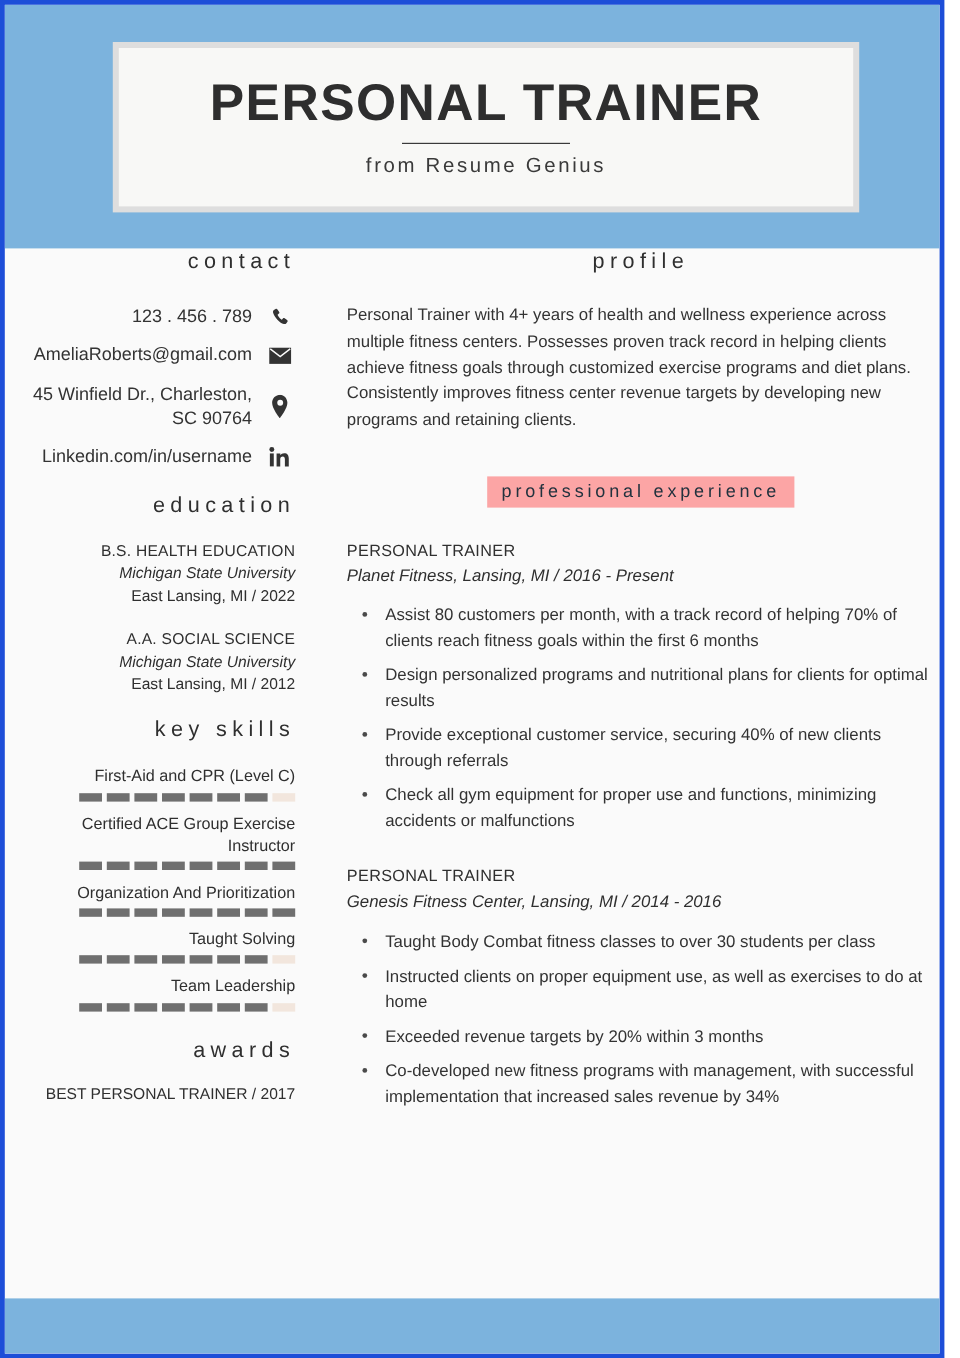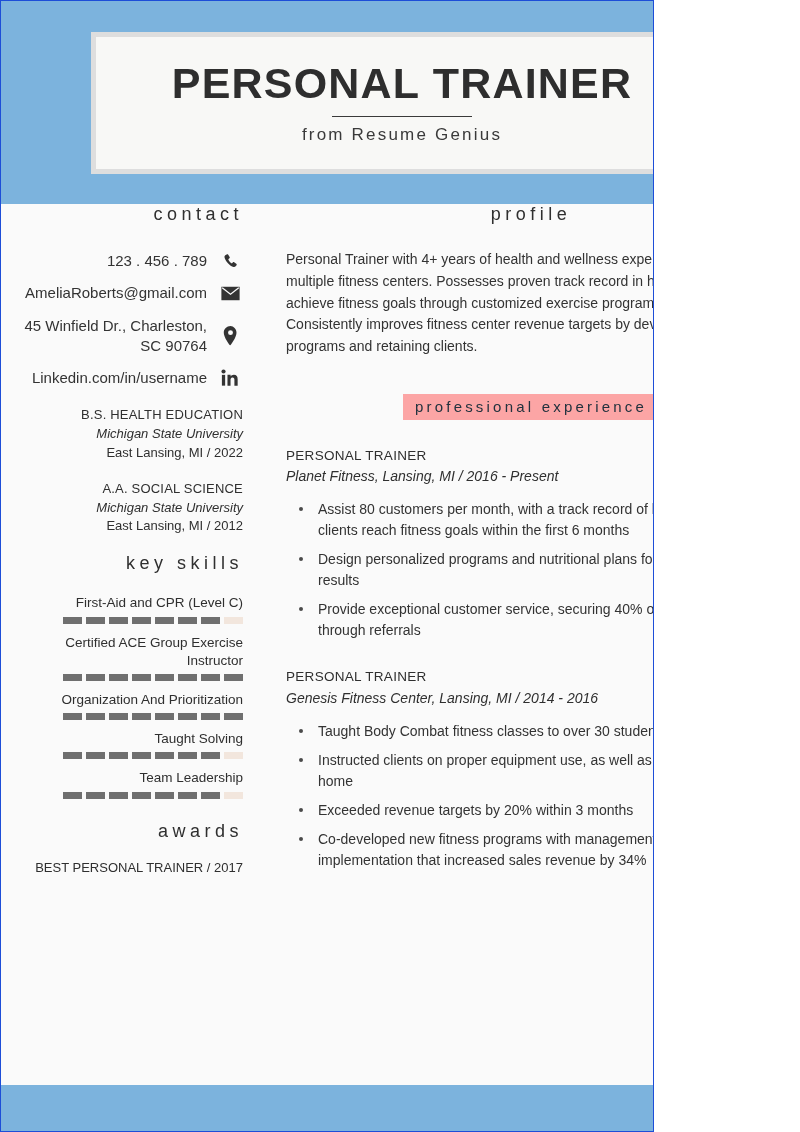--- a/index.html
+++ b/index.html
@@ -3,24 +3,24 @@
 <meta charset="utf-8">
 <style>
   html,body{margin:0;padding:0;}
   body{
     width:800px;height:1132px;
     background:#ffffff;
     font-family:"Liberation Sans",sans-serif;
     -webkit-font-smoothing:antialiased;
   }
   .page{
-    position:relative;width:654px;height:1132px;
+    position:relative;width:787px;height:1132px;
     background:#fafafa;
     box-sizing:border-box;
-    border:1px solid #1d4ed8;
+    border:4px solid #1d4ed8;
     overflow:hidden;
   }
   
   .header-band{
     position:absolute;left:0;top:0;width:800px;height:203px;
     background:#7cb3dd;
   }
   .header-box{
     position:absolute;left:90px;top:31px;width:622px;height:142px;
     background:#dedede;
@@ -190,20 +190,21 @@
             <svg width="18" height="18" viewBox="0 0 20 20" fill="#333">
               <rect x="1" y="6.5" width="3.6" height="12"></rect>
               <circle cx="2.8" cy="2.8" r="2.3"></circle>
               <path d="M7.2 6.5h3.5v1.7c.6-1 1.9-1.9 3.6-1.9 3 0 4.2 1.9 4.2 5v7.2h-3.6v-6.5c0-1.6-.6-2.6-2-2.6-1.2 0-1.9.8-2.2 1.6-.1.3-.1.7-.1 1.1v6.4H7.2z"></path>
             </svg>
           </div>
         </div>
 
       </div>
 
+      <div class="sec-title sec-title-left" style="margin-top:20px;">education</div>
 
       <div class="edu-block">
         <div class="edu-item">
           <div class="edu-deg">B.S. HEALTH EDUCATION</div>
           <div class="edu-school">Michigan State University</div>
           <div class="edu-loc">East Lansing, MI  /  2022</div>
         </div>
         <div class="edu-item">
           <div class="edu-deg">A.A. SOCIAL SCIENCE</div>
           <div class="edu-school">Michigan State University</div>
@@ -300,20 +301,21 @@
         <span class="exp-banner">professional experience</span>
       </div>
 
       <div class="job">
         <div class="job-title">PERSONAL TRAINER</div>
         <div class="job-meta">Planet Fitness, Lansing, MI / 2016 - Present</div>
         <ul class="bullets">
           <li>Assist 80 customers per month, with a track record of helping 70% of clients reach fitness goals within the first 6 months</li>
           <li>Design personalized programs and nutritional plans for clients for optimal results</li>
           <li>Provide exceptional customer service, securing 40% of new clients through referrals</li>
+          <li>Check all gym equipment for proper use and functions, minimizing accidents or malfunctions</li>
         </ul>
       </div>
 
       <div class="job">
         <div class="job-title">PERSONAL TRAINER</div>
         <div class="job-meta">Genesis Fitness Center, Lansing, MI  / 2014 - 2016</div>
         <ul class="bullets">
           <li>Taught Body Combat fitness classes to over 30 students per class</li>
           <li>Instructed clients on proper equipment use, as well as exercises to do at home</li>
           <li>Exceeded revenue targets by 20% within 3 months</li>

